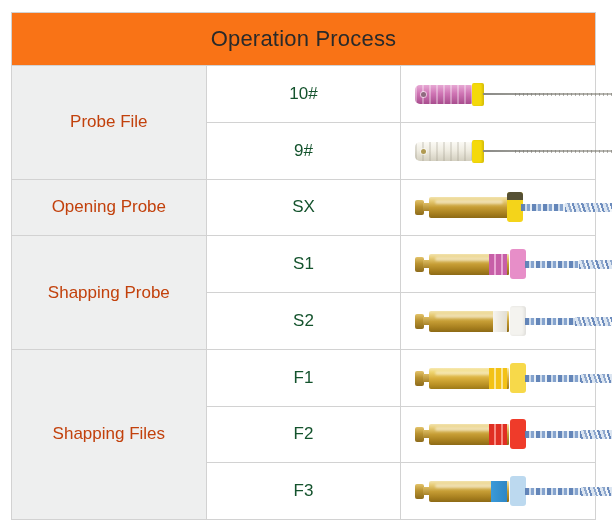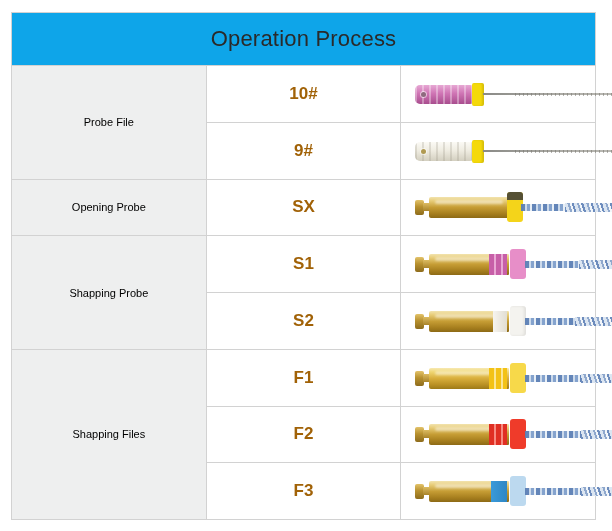--- a/index.html
+++ b/index.html
@@ -34,40 +34,39 @@
     border: 1px solid #d2d2d2;
     padding: 0;
     vertical-align: middle;
   }
 
   .title-cell {
     height: 52px;
     text-align: center;
     font-size: 22px;
     color: #2a2a2a;
-    background: #0ea5e9;
+    background: #f97316;
     letter-spacing: .2px;
   }
 
   .group-cell {
     width: 139px;
     background: #eeefef;
     text-align: center;
-    font-size: 11px;
-    color: #000000;
+    font-size: 17px;
+    color: #c2410c;
     white-space: nowrap;
   }
 
   .size-cell {
     width: 100px;
     background: #ffffff;
     text-align: center;
     font-size: 17px;
-    color: #a16207;
-    font-weight: bold;
+    color: #14532d;
   }
 
   .img-cell {
     background: #ffffff;
     position: relative;
   }
 
   
   .file {
     position: absolute;

